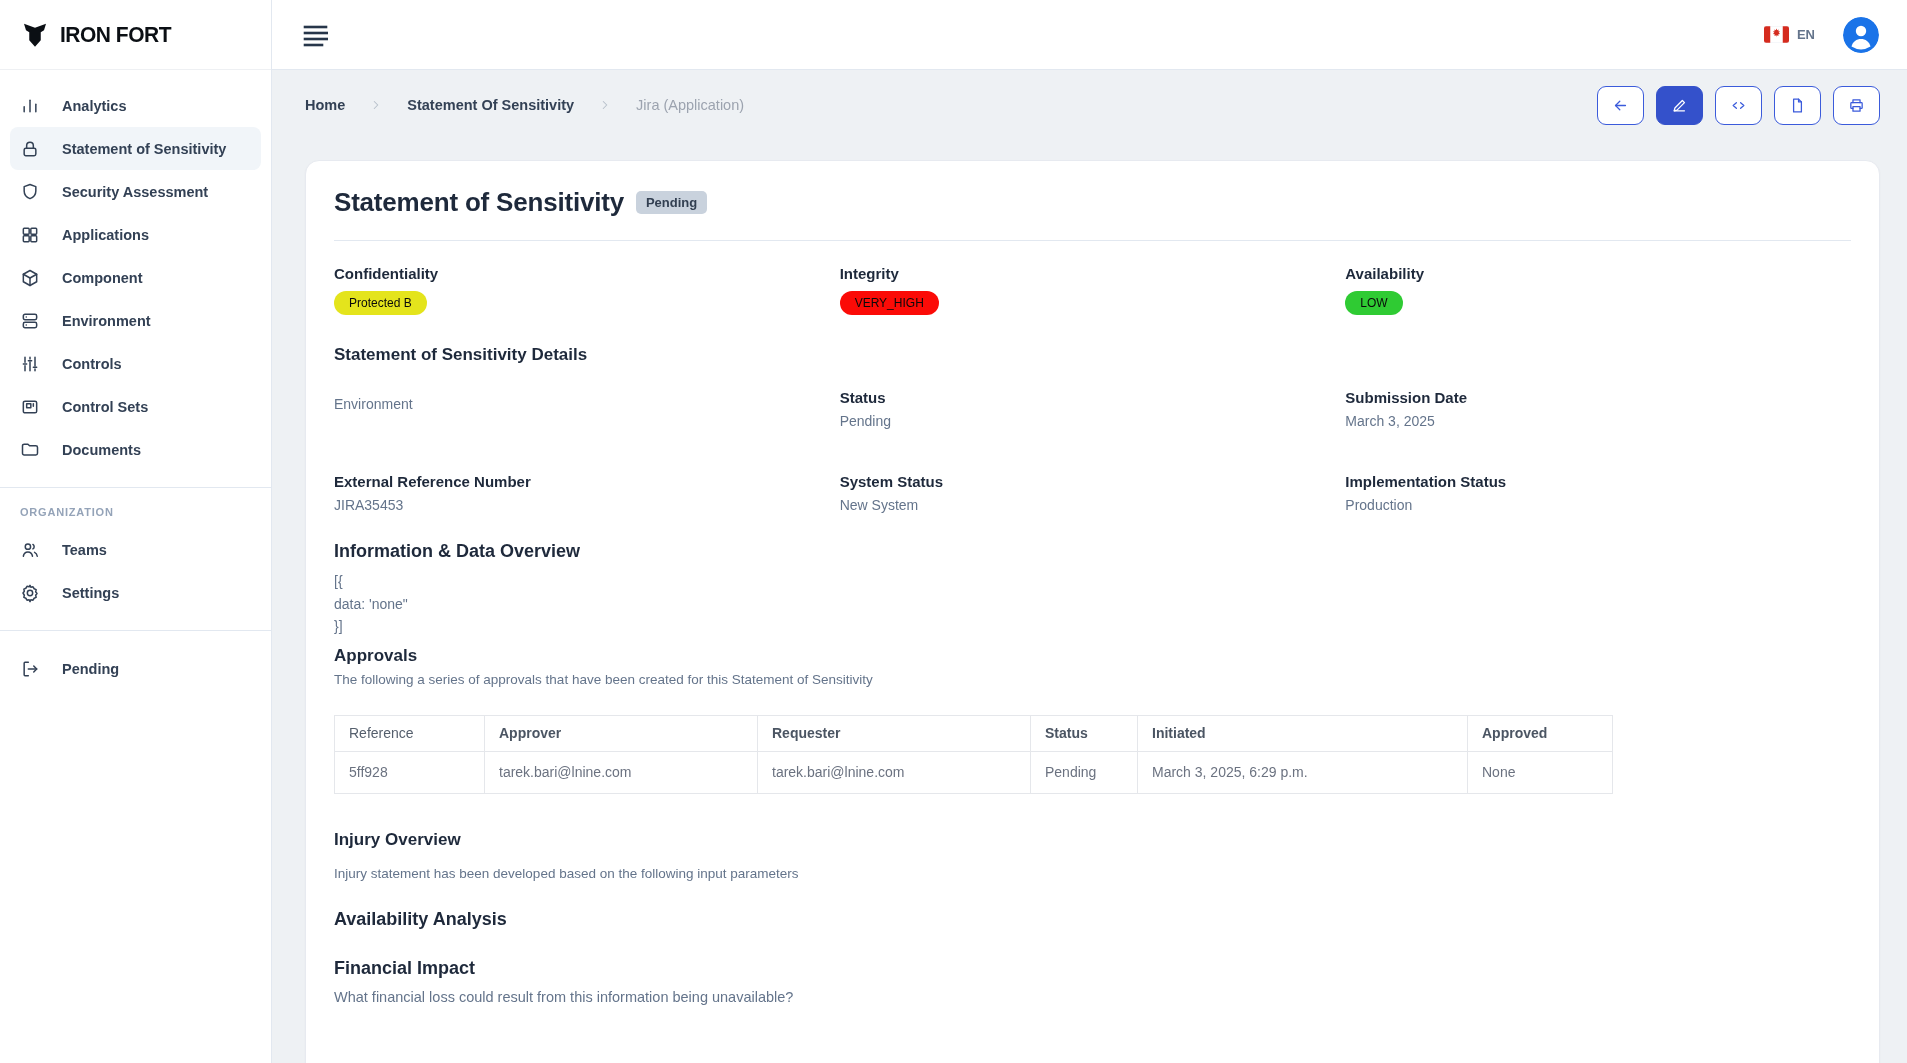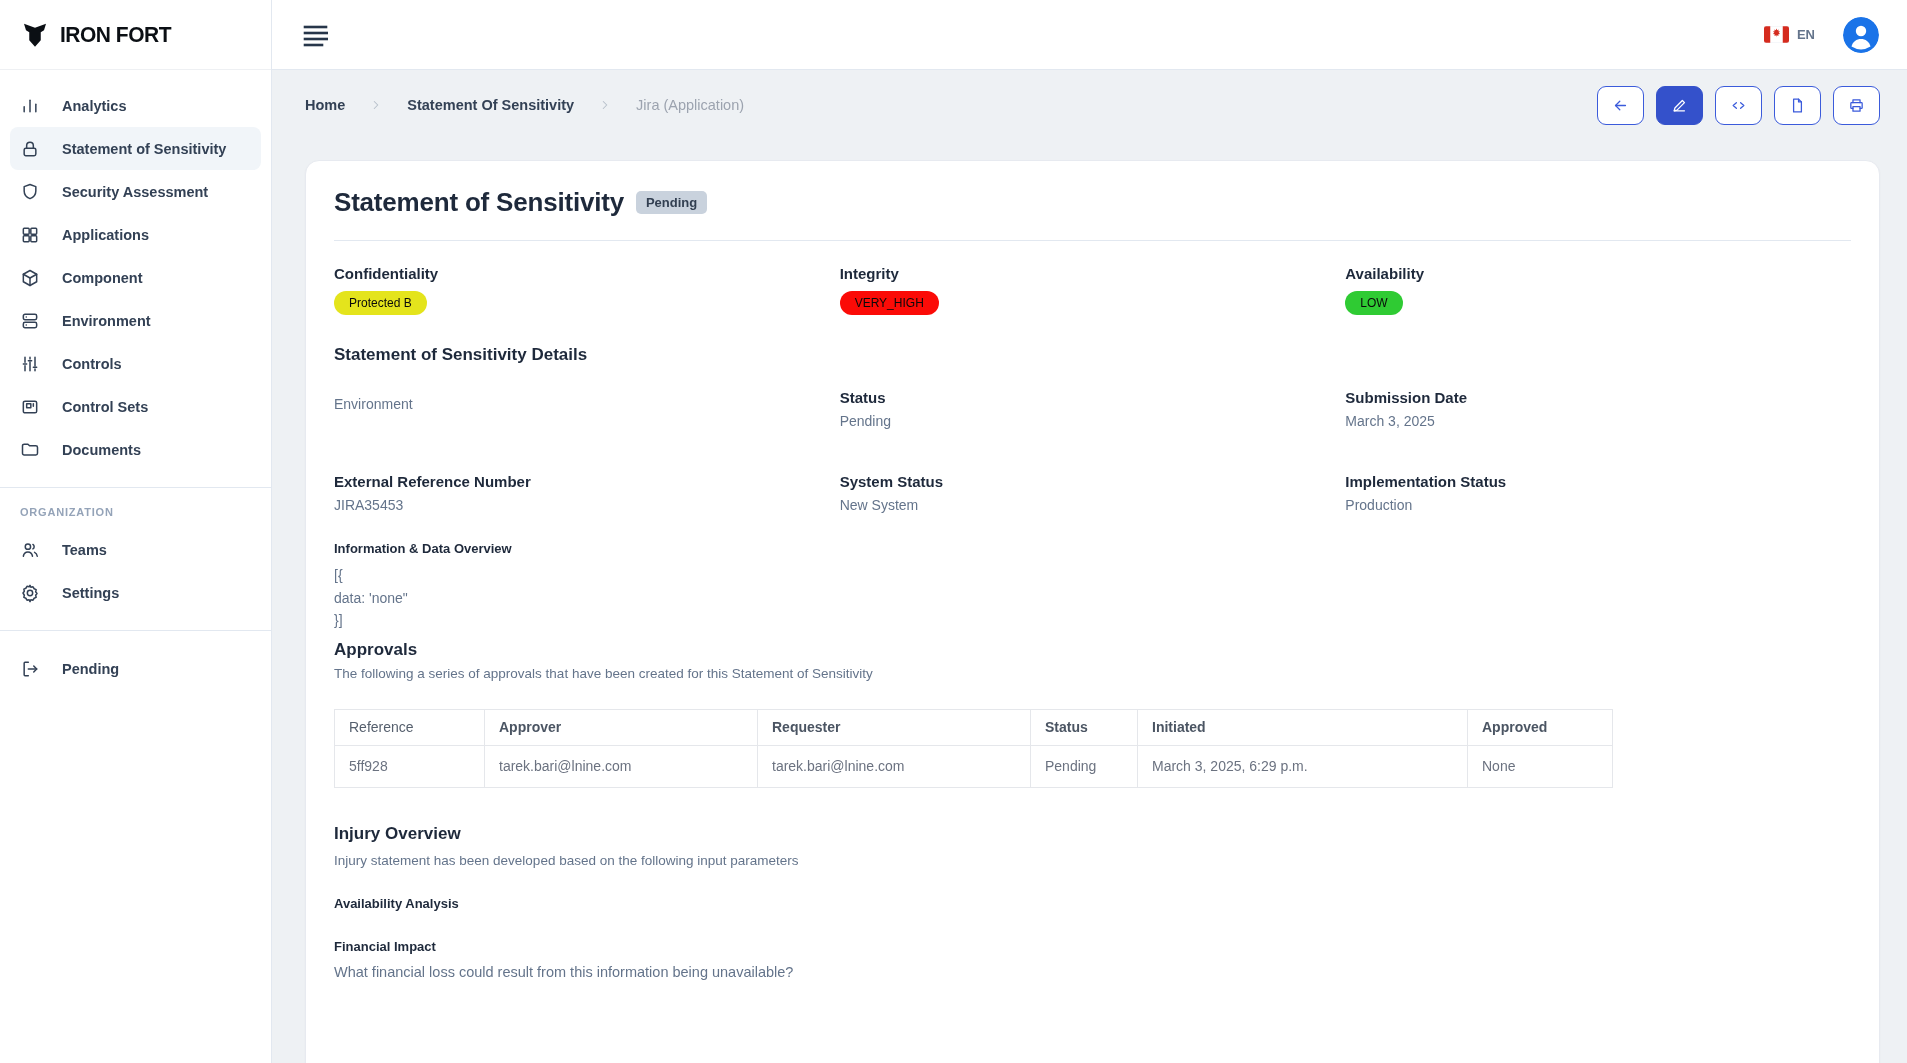--- a/index.html
+++ b/index.html
@@ -83,21 +83,21 @@
   }
   .title-row { display:flex; align-items:center; gap:12px; }
   .page-title { font-size:26px; font-weight:800; color:#1e293b; letter-spacing:-0.2px; }
   .badge {
     background:#c9d2dd; color:#323f51; font-size:13px; font-weight:700;
     padding:4px 10px; border-radius:5px;
   }
   .card-hr { border:none; border-top:1px solid #e2e8f0; margin-top:22px; }
 
   .sec-heading { font-size:17px; font-weight:800; color:#1e293b; }
-  .sub-heading { font-size:13px; font-weight:800; color:#1e293b; }
+  .sub-heading { font-size:18px; font-weight:800; color:#1e293b; }
   .muted { color:#64748b; font-size:13.5px; }
 
   .classification-heading { margin-top:28px; }
   .class-grid { display:grid; grid-template-columns:1fr 1fr 1fr; margin-top:24px; }
   .class-label { font-size:15px; font-weight:800; color:#1e293b; }
   .pill {
     display:inline-block; margin-top:9px; padding:5px 15px; border-radius:999px;
     font-size:12px; color:#0a0a0a;
   }
 
@@ -115,21 +115,21 @@
 
   table.approvals { border-collapse:collapse; margin-top:28px; table-layout:fixed; width:1278px; }
   table.approvals th, table.approvals td {
     border:1px solid #e5e7eb; text-align:left; font-size:14px;
   }
   table.approvals th { padding:8px 14px; color:#4b5563; font-weight:700; height:36px; }
   table.approvals th.first { font-weight:400; color:#555f6d; }
   table.approvals td { padding:12px 14px; color:#6b7280; height:42px; }
 
   .injury-heading { margin-top:36px; }
-  .injury-sub { margin-top:9px; }
+  .injury-sub { margin-top:16px; }
   .availability-heading { margin-top:28px; }
   .financial-heading { margin-top:28px; }
   .financial-q { margin-top:10px; font-size:14.5px; color:#64748b; }
 </style>
 </head>
 <body>
 
 <aside class="sidebar">
   <div class="logo-row">
     <span class="icon logo-mark">

